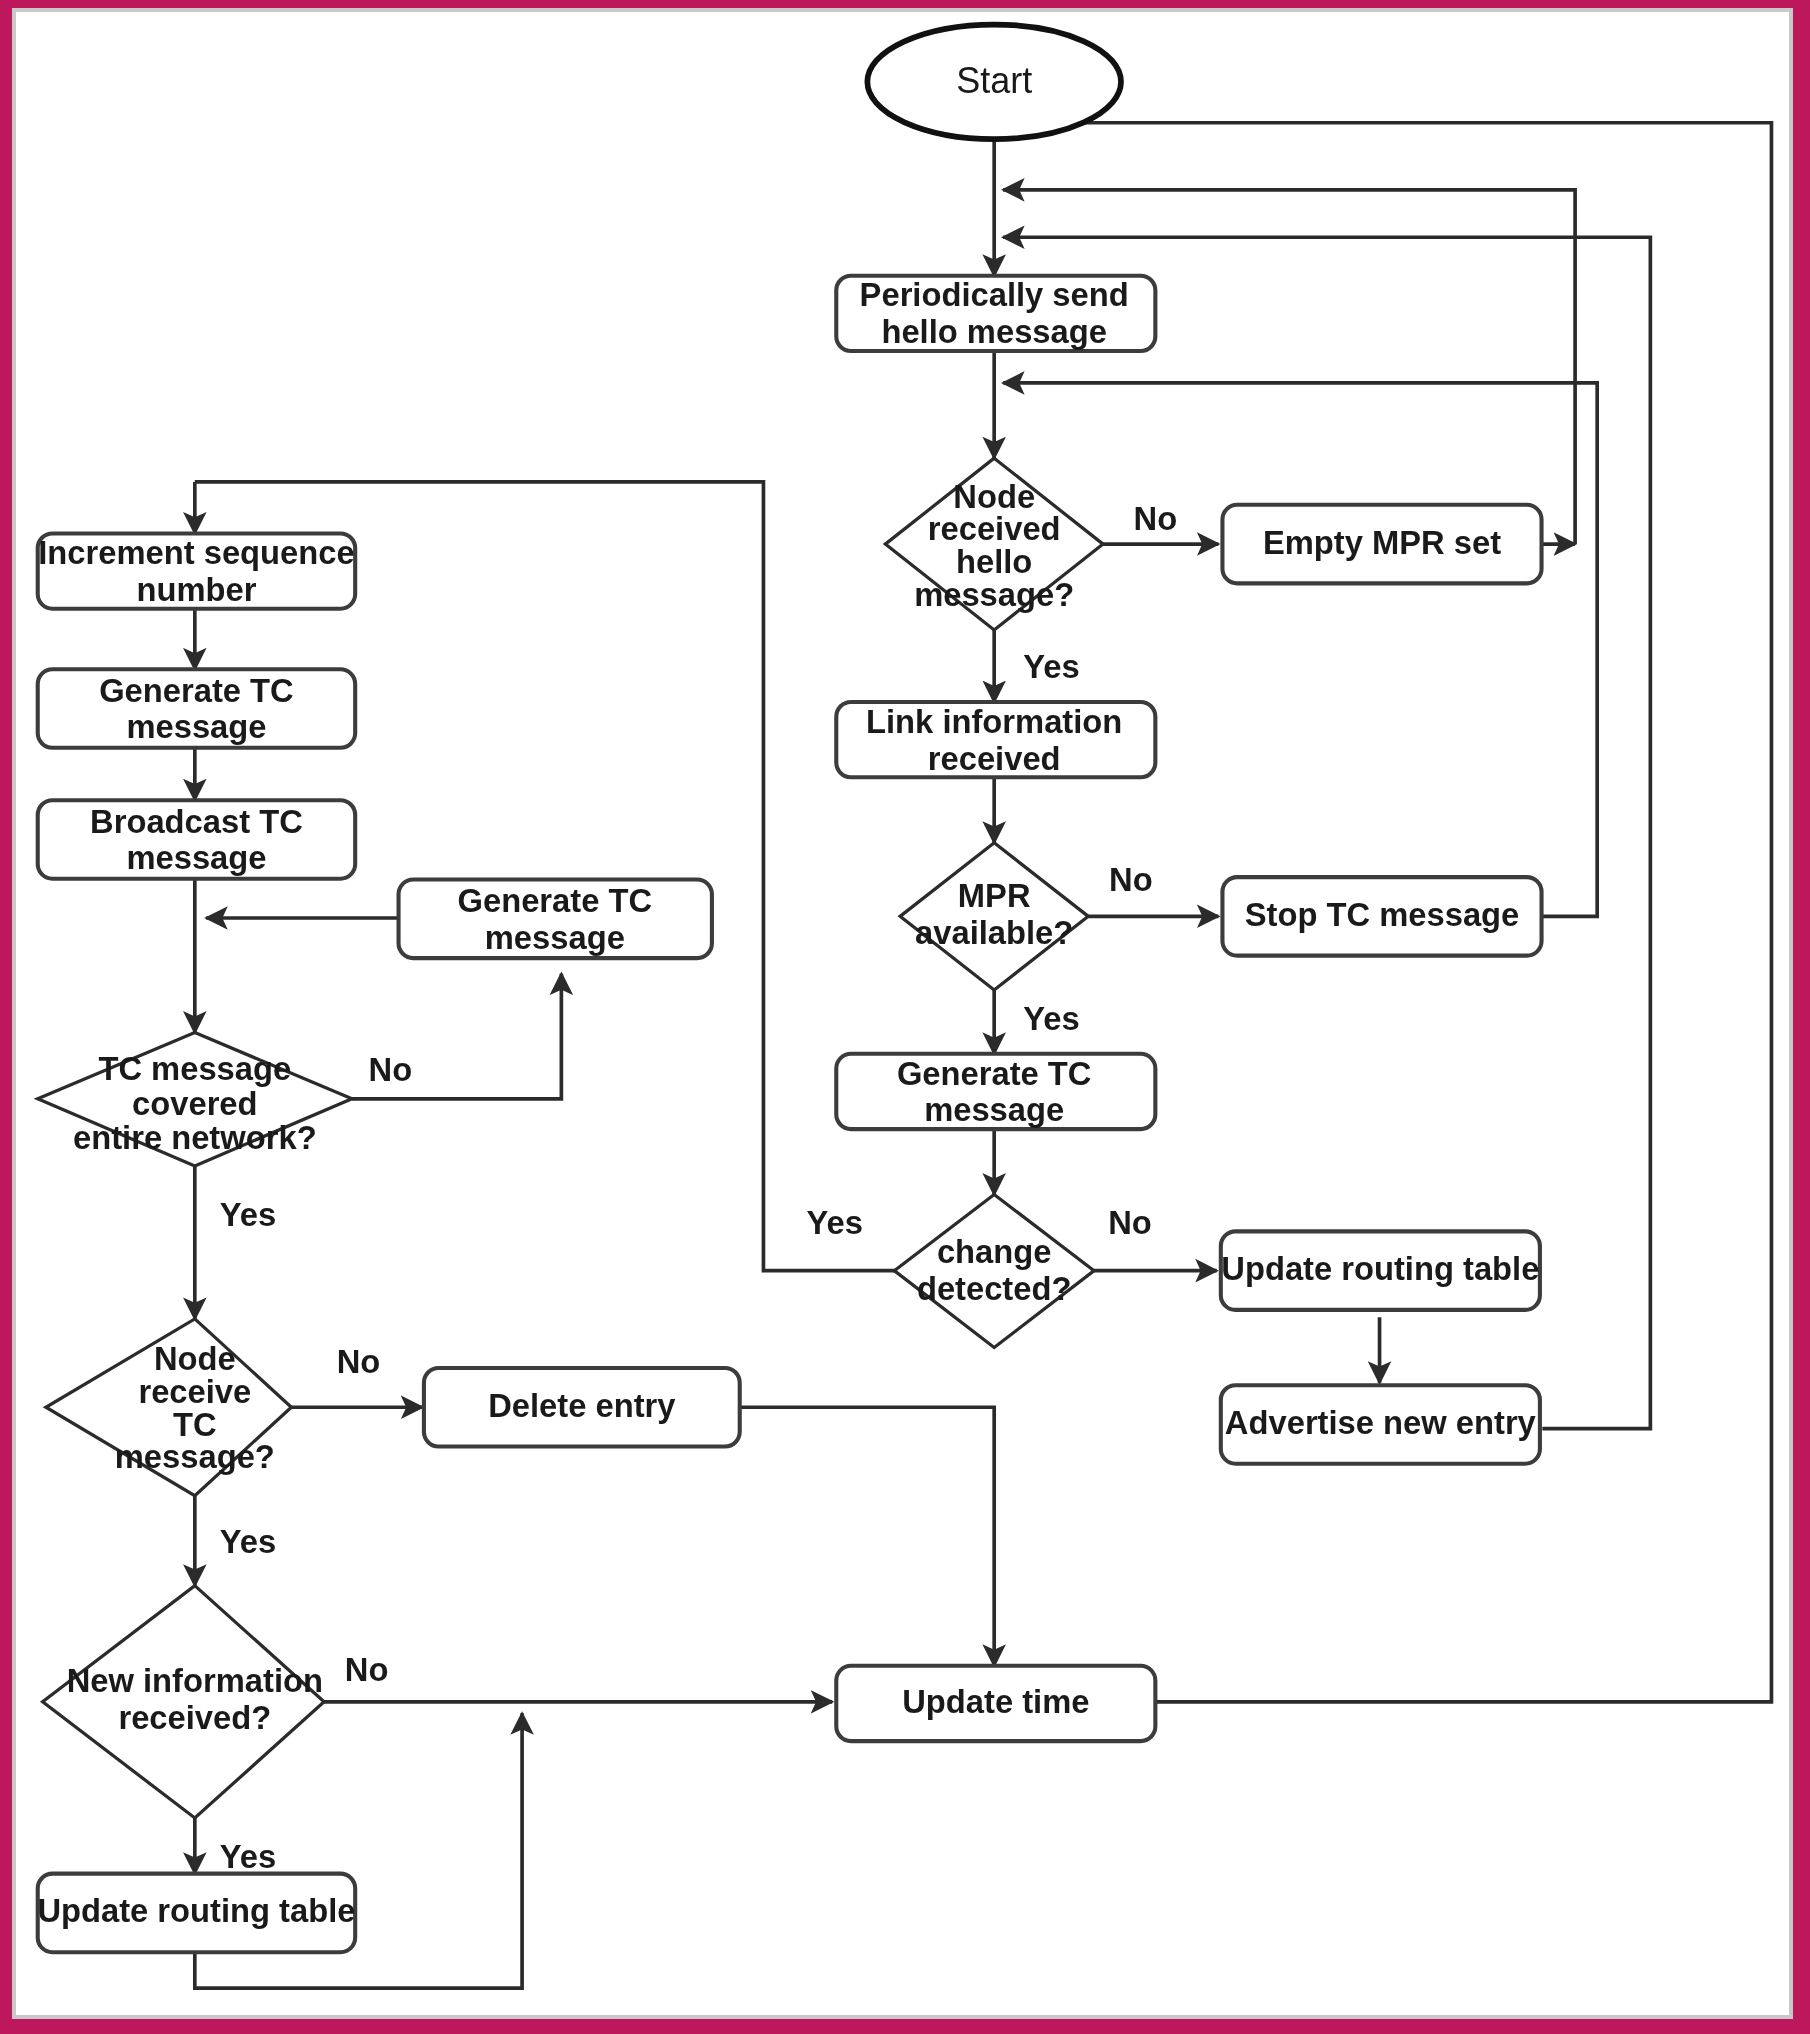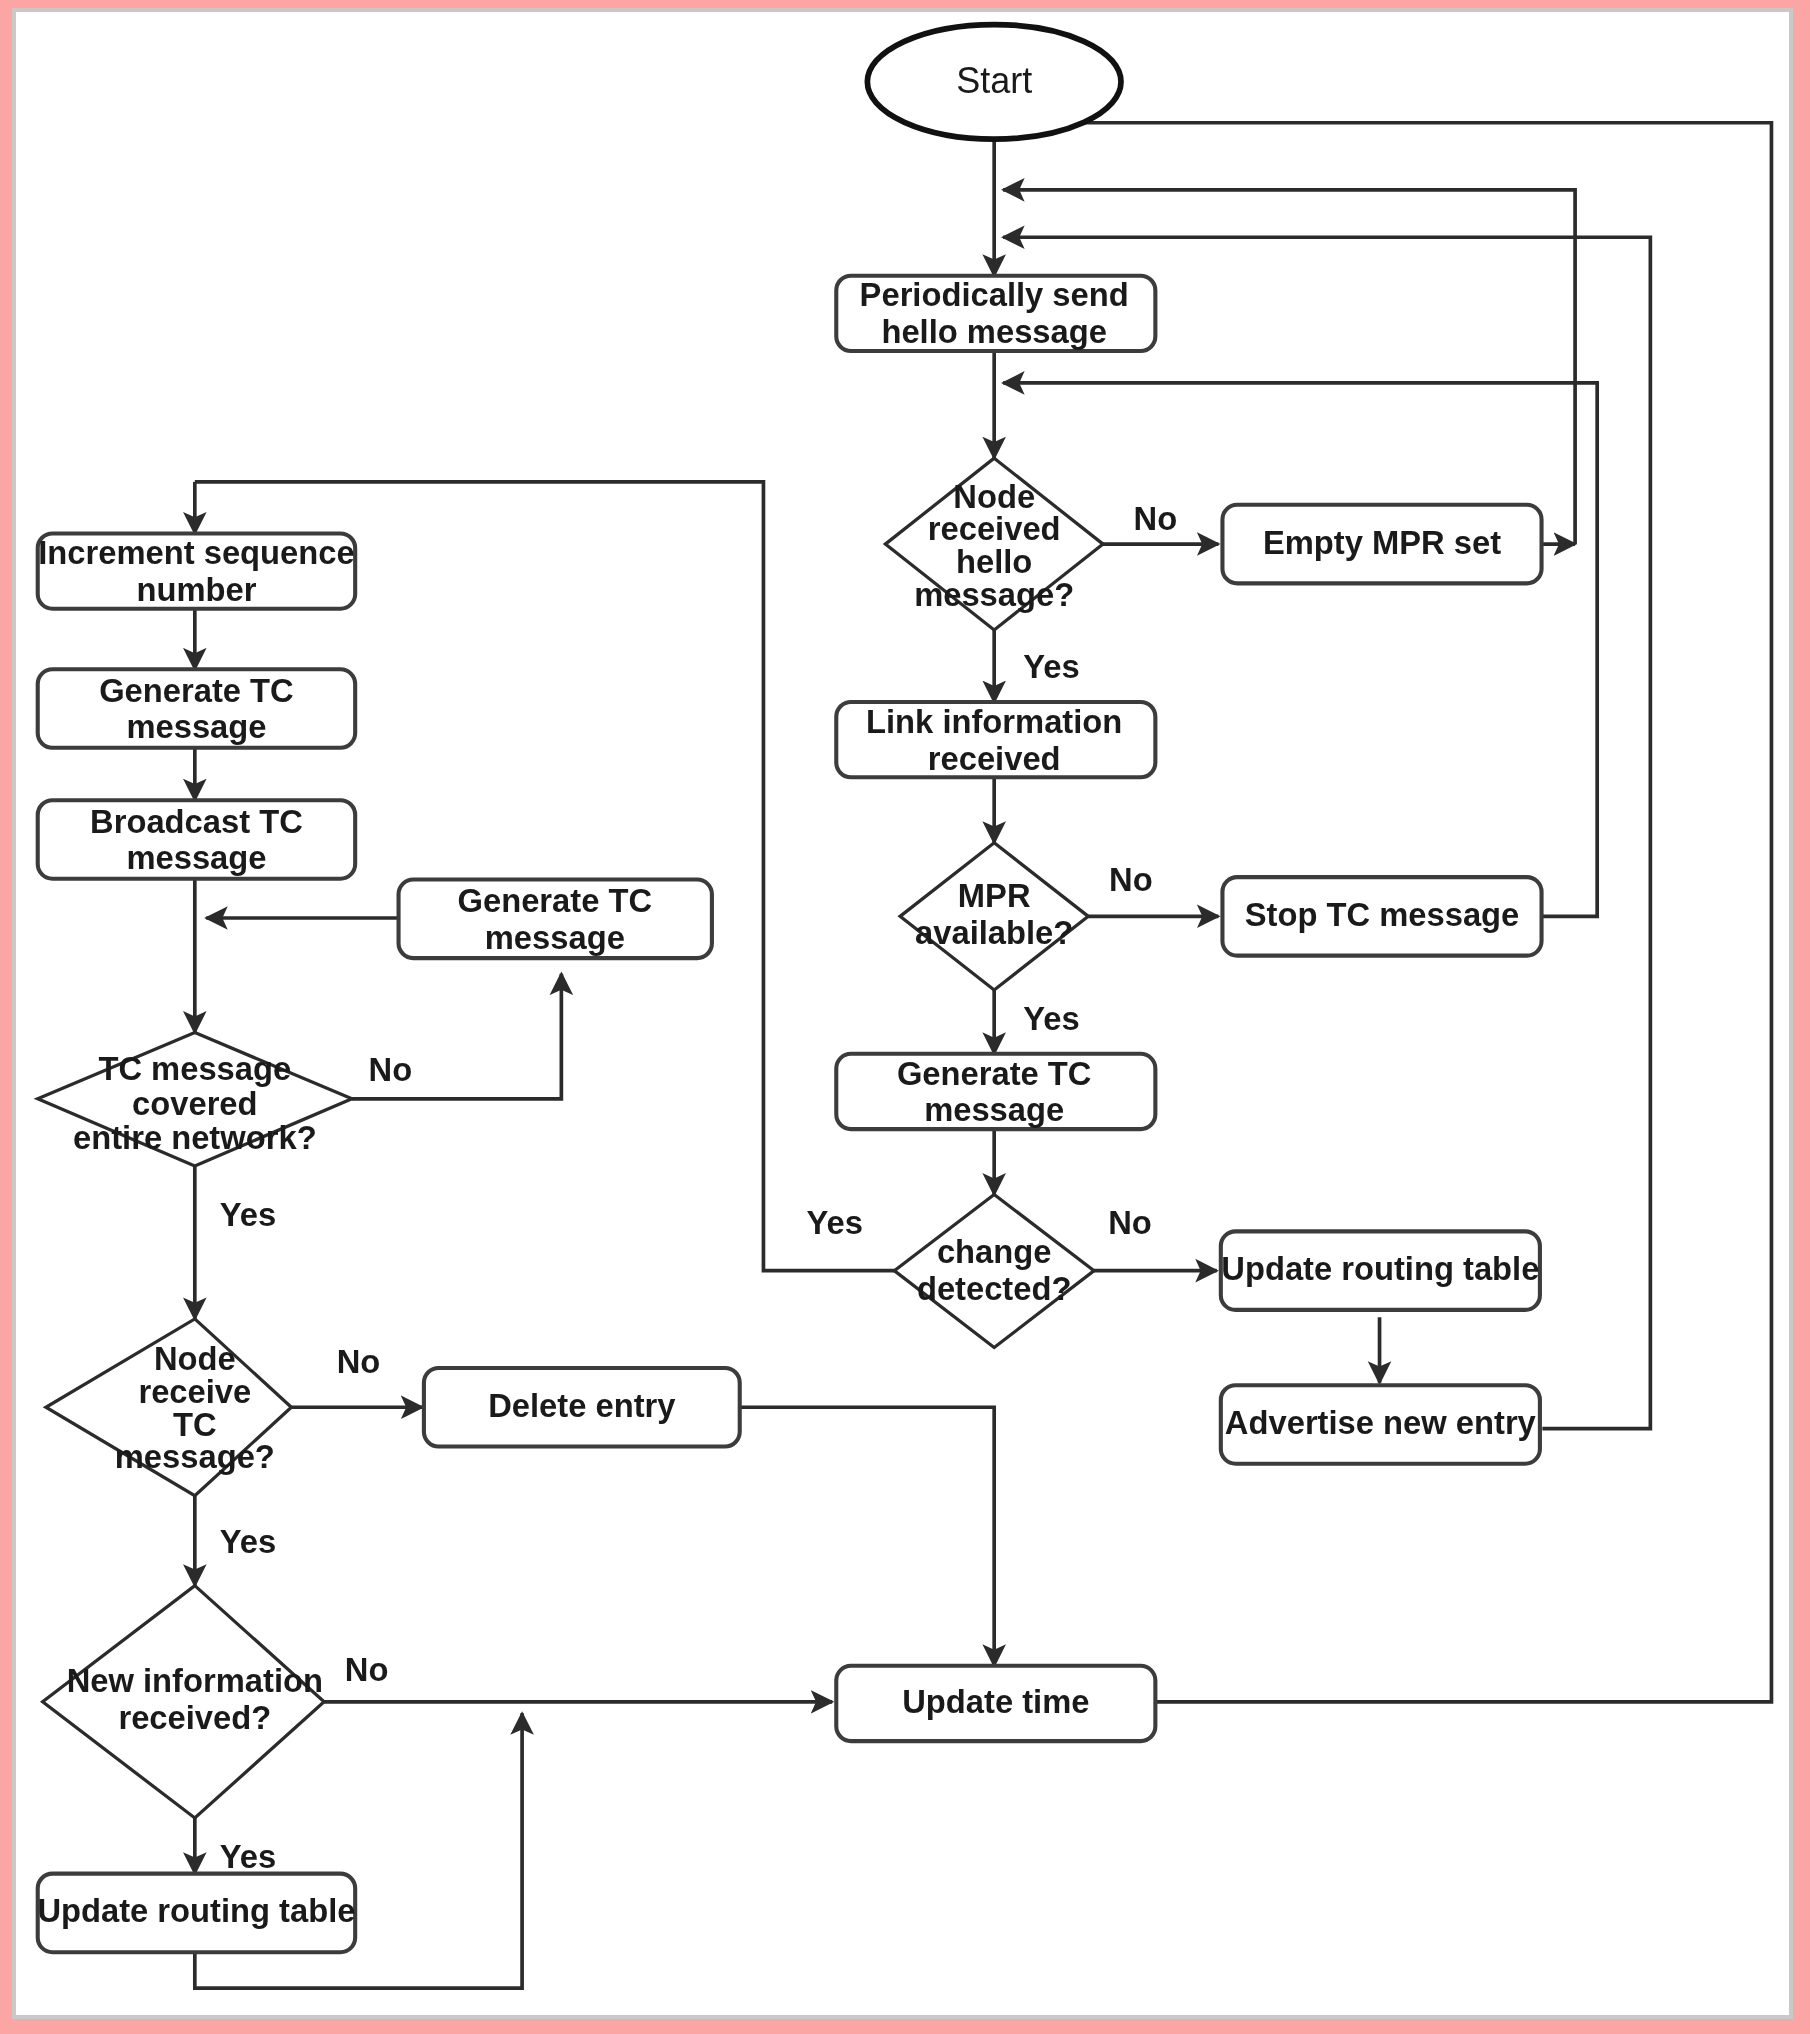--- a/index.html
+++ b/index.html
@@ -8,21 +8,21 @@
     padding: 0;
     background: #ffffff;
   }
   body {
     font-family: "Liberation Sans", sans-serif;
   }
   #page {
     position: relative;
     width: 1810px;
     height: 2034px;
-    background: #fca5a5;
+    background: #be185d;
     overflow: hidden;
   }
   #frame {
     position: absolute;
     left: 11.5px;
     top: 8.2px;
     width: 1781px;
     height: 2011px;
     border: 4.1px solid #c9c9c9;
     box-sizing: border-box;

